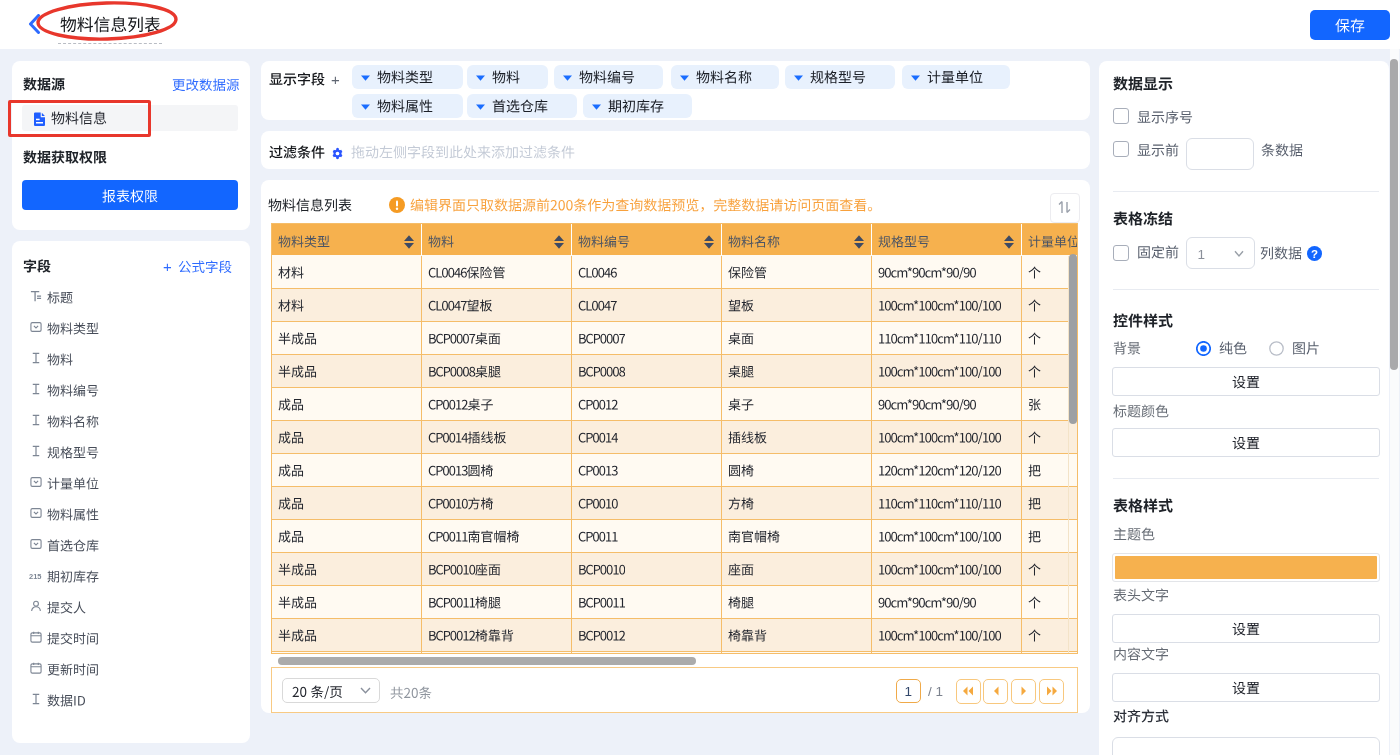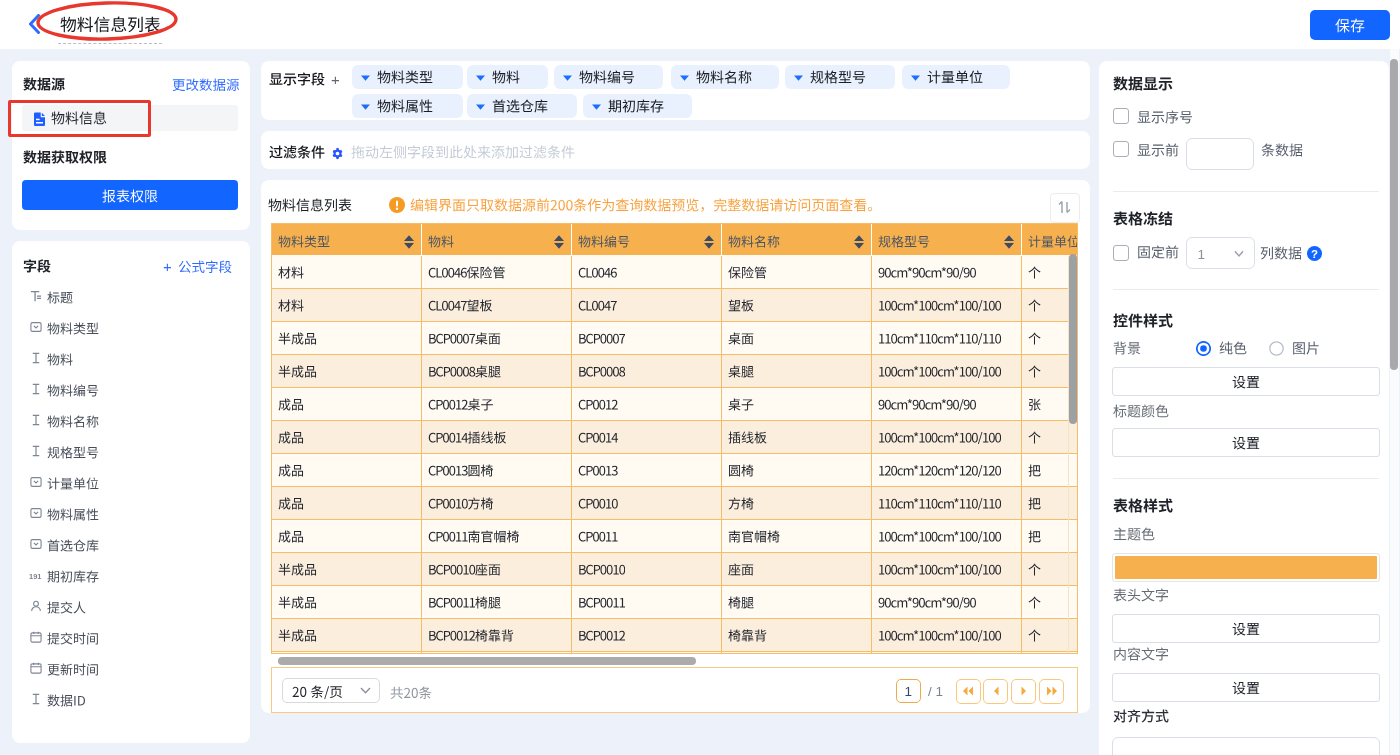--- a/index.html
+++ b/index.html
@@ -149,21 +149,21 @@
 <svg style="position:absolute;left:30px;top:538px" width="12" height="12" viewBox="0 0 13 13">
     <rect x="1" y="1.8" width="11" height="9.4" rx="1.5" fill="none" stroke="#7d8694" stroke-width="1.2"></rect>
     <path d="M4.2 5.3 L6.5 7.6 L8.8 5.3" fill="none" stroke="#7d8694" stroke-width="1.2"></path>
   </svg>
 <div style="position:absolute;left:47.0px;top:538.1px;"><svg width="52.0" height="13.0" viewBox="0 -880 4000 1000" fill="#474d59">
       <use href="#g45" x="0"></use>
       <use href="#g46" x="1000"></use>
       <use href="#g47" x="2000"></use>
       <use href="#g48" x="3000"></use>
     </svg></div>
-<div style="position:absolute;left:29px;top:572px;font-size:7.5px;color:#7d8694;font-weight:bold">191</div>
+<div style="position:absolute;left:29px;top:572px;font-size:7.5px;color:#7d8694;font-weight:bold">215</div>
 <div style="position:absolute;left:47.0px;top:569.1px;"><svg width="52.0" height="13.0" viewBox="0 -880 4000 1000" fill="#474d59">
       <use href="#g49" x="0"></use>
       <use href="#g50" x="1000"></use>
       <use href="#g48" x="2000"></use>
       <use href="#g7" x="3000"></use>
     </svg></div>
 <svg style="position:absolute;left:30px;top:600px" width="12" height="12" viewBox="0 0 13 13">
     <circle cx="6.5" cy="4" r="2.6" fill="none" stroke="#7d8694" stroke-width="1.2"></circle>
     <path d="M1.8 12 a4.7 4.7 0 0 1 9.4 0" fill="none" stroke="#7d8694" stroke-width="1.2"></path>
   </svg>

